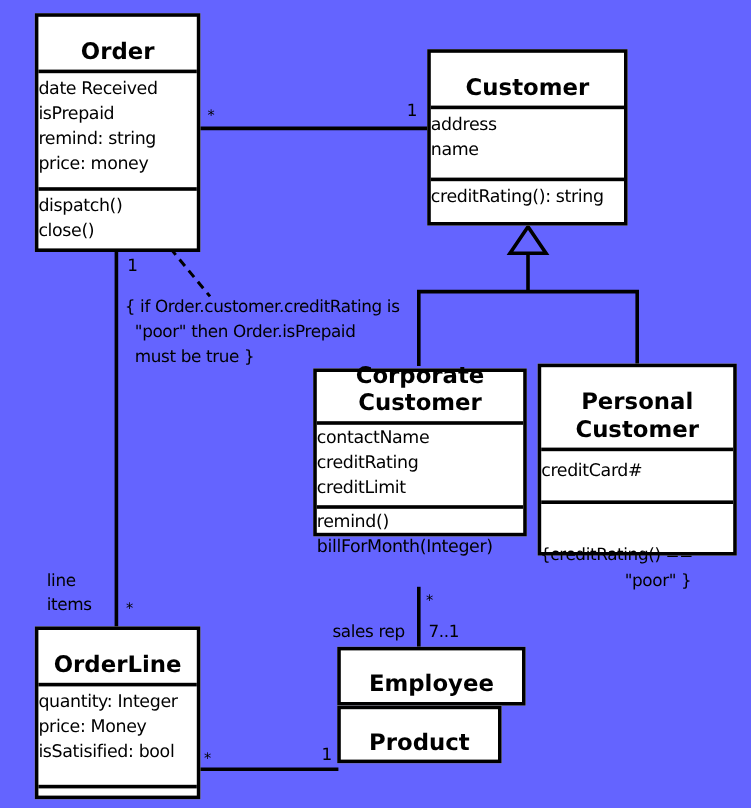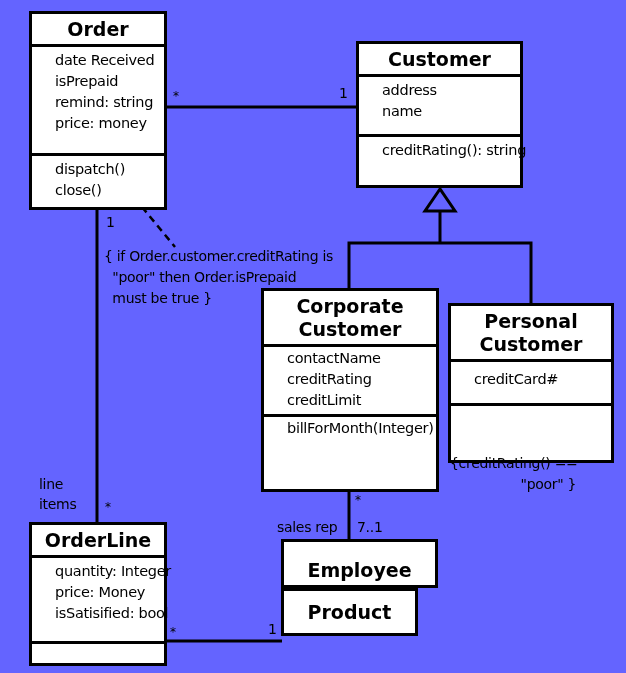--- a/index.html
+++ b/index.html
@@ -16,29 +16,29 @@
     border: 3px solid #000;
     box-sizing: border-box;
     display: flex; flex-direction: column;
   }
   .cls .name {
     font-weight: bold;
     font-size: 19px;
     text-align: center;
     border-bottom: 3px solid #000;
     line-height: 23px;
-    padding: 4px 4px 3px 4px;
+    padding: 18px 4px 3px 4px;
     white-space: pre-line;
     color: #000;
   }
   .cls .name.only { border-bottom: none; }
   .cls .sec {
     font-size: 14.5px;
     line-height: 21px;
-    padding: 3px 23px;
+    padding: 3px 0;
     color: #000;
     white-space: nowrap;
     letter-spacing: -0.3px;
   }
   .cls .sec.border { border-bottom: 3px solid #000; }
   .lbl {
     position: absolute;
     font-size: 14px;
     color: #000;
     line-height: 20px;
@@ -80,29 +80,30 @@
   <div class="name">Customer</div>
   <div class="sec border" style="height:60px;box-sizing:border-box;">
     <div>address</div>
     <div>name</div>
   </div>
   <div class="sec">
     <div>creditRating(): string</div>
   </div>
 </div>
 
-<div class="cls" style="left:261px;top:288px;width:178px;height:204px;">
+<div class="cls" style="left:261px;top:307px;width:178px;height:140px;justify-content:center;">
   <div class="name">Corporate
 Customer</div>
   <div class="sec border" style="height:70px;box-sizing:border-box;padding-top:1px;">
     <div>contactName</div>
     <div>creditRating</div>
     <div>creditLimit</div>
   </div>
   <div class="sec" style="padding-top:1px;">
+    <div>remind()</div>
     <div>billForMonth(Integer)</div>
   </div>
 </div>
 
 <div class="cls" style="left:448px;top:303px;width:166px;height:160px;">
   <div class="name">Personal
 Customer</div>
   <div class="sec border" style="height:44px;box-sizing:border-box;padding-top:7px;">
     <div>creditCard#</div>
   </div>

